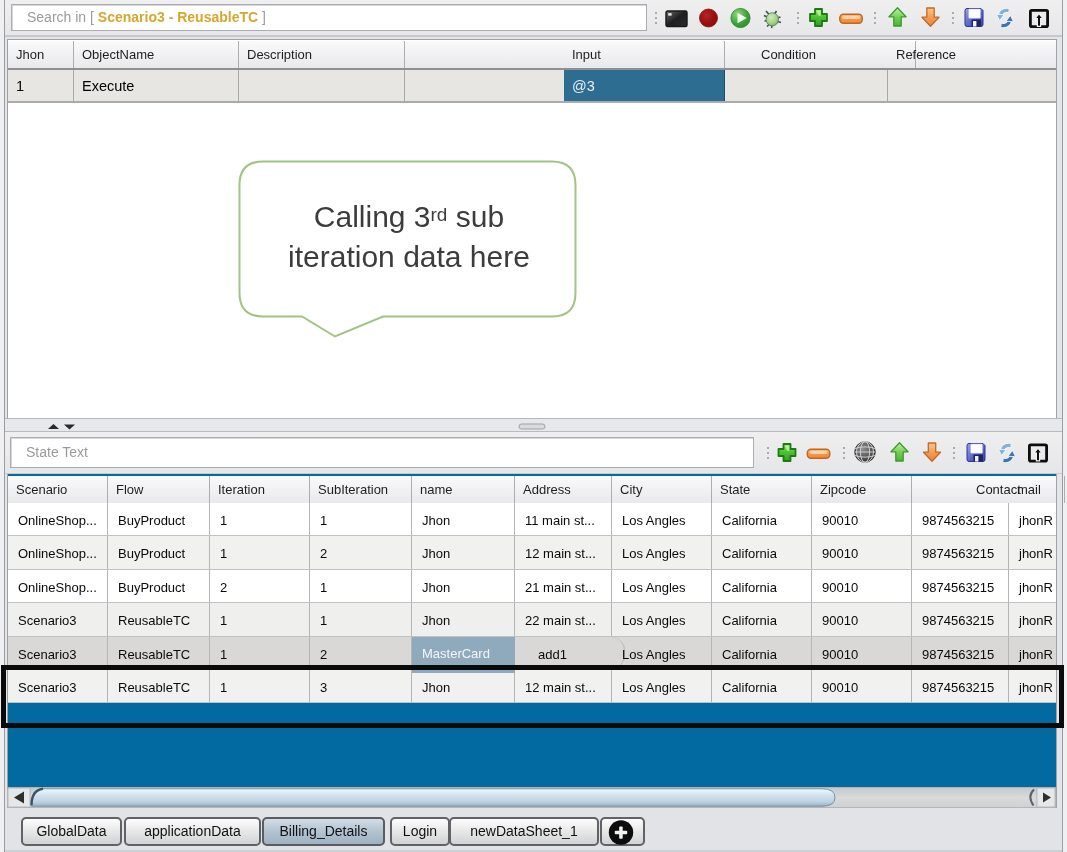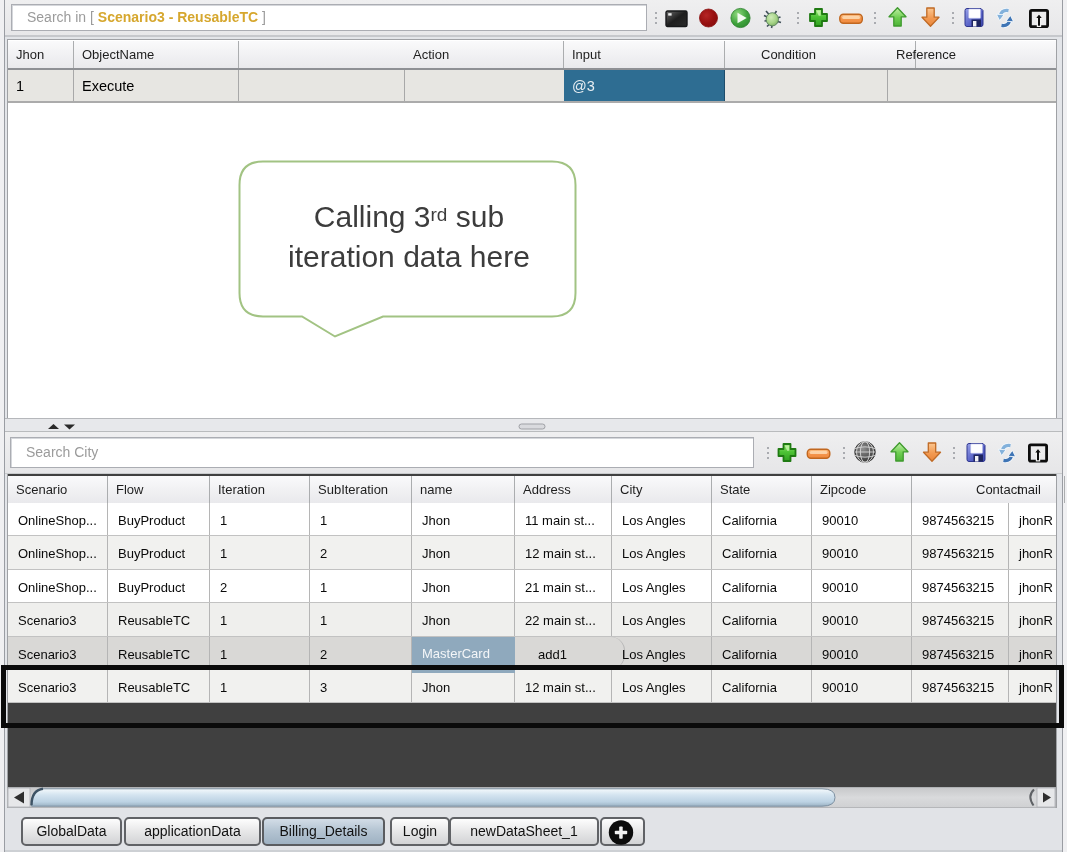--- a/index.html
+++ b/index.html
@@ -20,21 +20,21 @@
 #panel1 { left:2px; top:39px; width:1050px; height:380px; background:#fff; border:1px solid #9FA1A5; }
 .th-row { position:absolute; left:0; width:100%; background:linear-gradient(#FAFAFB 0%,#F2F2F4 45%,#E9E9EC 100%); border-bottom:2px solid #8E9094; }
 .hcell { position:absolute; top:0; height:100%; font-size:13px; color:#1E1E1E; padding:6px 0 0 8px; border-right:1px solid #ABADAF; }
 .cell { position:absolute; top:0; height:100%; font-size:14.5px; color:#000; padding:8px 0 0 8px; border-right:1px solid #A8A8A8; overflow:hidden; white-space:nowrap; }
 
 
 
 #tb2 { left:0; top:431px; width:1057px; height:43px; background:linear-gradient(#EFEFF0,#E6E6E8); border-top:1px solid #B9BBBD; border-bottom:1px solid #C9CBCD; }
 #inp2 { left:5px; top:437px; width:744px; height:31px; font-size:14px; line-height:29px; padding-left:15px; color:#9B9B9B; }
 
-#panel2 { left:2px; top:474px; width:1050px; height:334px; background:#404040; border-left:1px solid #9FA1A5; border-right:1px solid #9FA1A5; }
+#panel2 { left:2px; top:474px; width:1050px; height:334px; background:#0369a1; border-left:1px solid #9FA1A5; border-right:1px solid #9FA1A5; }
 .brow { position:absolute; left:0; width:100%; height:33.4px; border-bottom:1px solid #C2C2C2; }
 .bcell { position:absolute; top:0; height:100%; font-size:13px; color:#0A0A0A; padding:10px 0 0 10px; border-right:1px solid #B5B5B5; overflow:hidden; white-space:nowrap; }
 
 
 #tabbar { left:0; top:808px; width:1057px; height:44px; background:#E1E3E7; border-bottom:2px solid #CDD0D4; }
 .tab { position:absolute; top:817px; height:29px; border:2px solid #606266; border-radius:5px; background:linear-gradient(#FDFDFD,#E9E9EA 45%,#D2D3D5); font-size:14px; color:#111; text-align:center; }
 .tab.sel { background:linear-gradient(#D3DDE7,#B5C5D3 45%,#9EB1C2); border-color:#5A5C60; }
 </style>
 </head>
 <body>
@@ -185,21 +185,21 @@
     <use href="#sepdots" x="300" y="8"></use>
     <use href="#i-save" x="312" y="3.5"></use>
     <use href="#i-sync" x="343" y="4"></use>
     <use href="#i-export" x="377" y="5"></use>
   </svg>
 
   <div class="abs" id="panel1">
     <div class="th-row" style="top:1px;height:29px;">
       <div class="hcell" style="left:0;width:66px;">Jhon</div>
       <div class="hcell" style="left:66px;width:165px;">ObjectName</div>
-      <div class="hcell" style="left:397px;width:159px;">Action</div>
+      <div class="hcell" style="left:231px;width:166px;">Description</div>
       <div class="hcell" style="left:556px;width:161px;">Input</div>
       <div class="hcell" style="left:745px;width:163px;">Condition</div>
       <div class="hcell" style="left:880px;width:166px;border-right:none;">Reference</div>
     </div>
     <div class="abs" style="left:0;top:30px;width:100%;height:33px;background:#E7E6E2;border-bottom:2px solid #ABABAB;">
       <div class="cell" style="left:0;width:66px;">1</div>
       <div class="cell" style="left:66px;width:165px;">Execute</div>
       <div class="cell" style="left:231px;width:166px;"></div>
       <div class="cell" style="left:556px;width:161px;background:#2E6D92;color:#E8EEF2;border-right-color:#1E4D6B;">@3</div>
       <div class="cell" style="left:717px;width:163px;"></div>
@@ -215,21 +215,21 @@
 
   <div class="abs" id="splitter" style="left:0;top:418px;width:1057px;height:13px;background:#E7E8EB;border-top:1px solid #B5B7BB;">
     <svg width="1057" height="13" viewBox="0 0 1057 13">
       <path d="M43 9 L48.5 4 L54 9 Z" fill="#2A2A2A"></path>
       <path d="M59 4.5 L64.5 9.5 L70 4.5 Z" fill="#2A2A2A"></path>
       <rect x="514" y="4" width="26" height="5" rx="2.5" fill="#D9DADE" stroke="#9FA1A6" stroke-width="1"></rect>
     </svg>
   </div>
 
   <div class="abs" id="tb2"></div>
-  <div class="abs sinput" id="inp2">Search City</div>
+  <div class="abs sinput" id="inp2">State Text</div>
   <svg class="abs" id="icons2" width="300" height="32" viewBox="0 0 300 32" style="left:758px;top:438px;">
     <use href="#sepdots" x="4" y="9"></use>
     <use href="#i-plus" x="14" y="4.5"></use>
     <use href="#i-minus" x="43.5" y="10.4"></use>
     <use href="#sepdots" x="80" y="9"></use>
     <use href="#i-globe" x="91" y="3"></use>
     <use href="#i-up" x="127" y="4"></use>
     <use href="#i-down" x="159.5" y="4"></use>
     <use href="#sepdots" x="190" y="9"></use>
     <use href="#i-save" x="203" y="4.5"></use>

